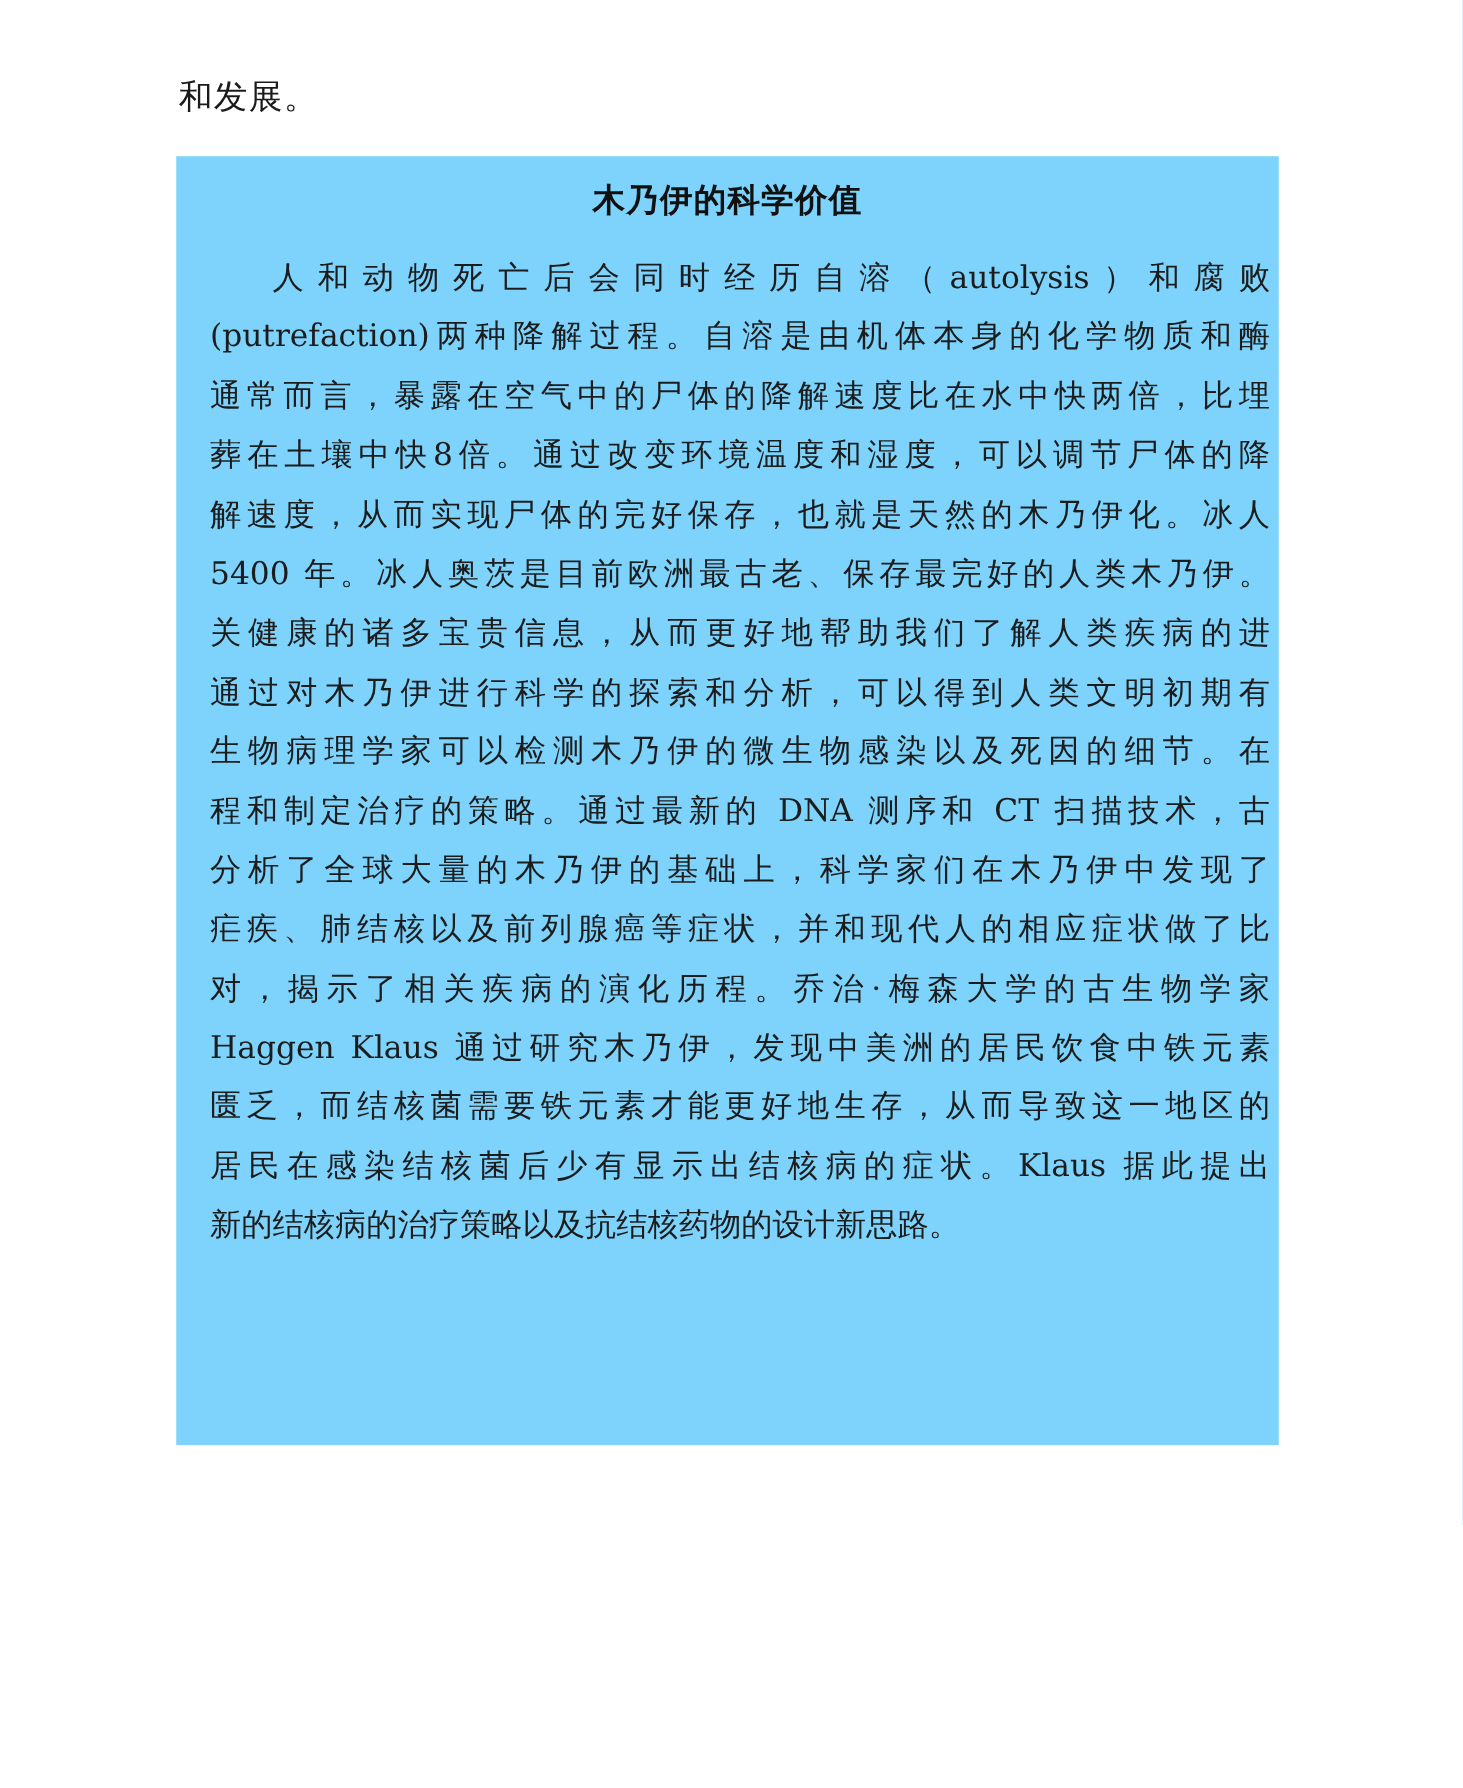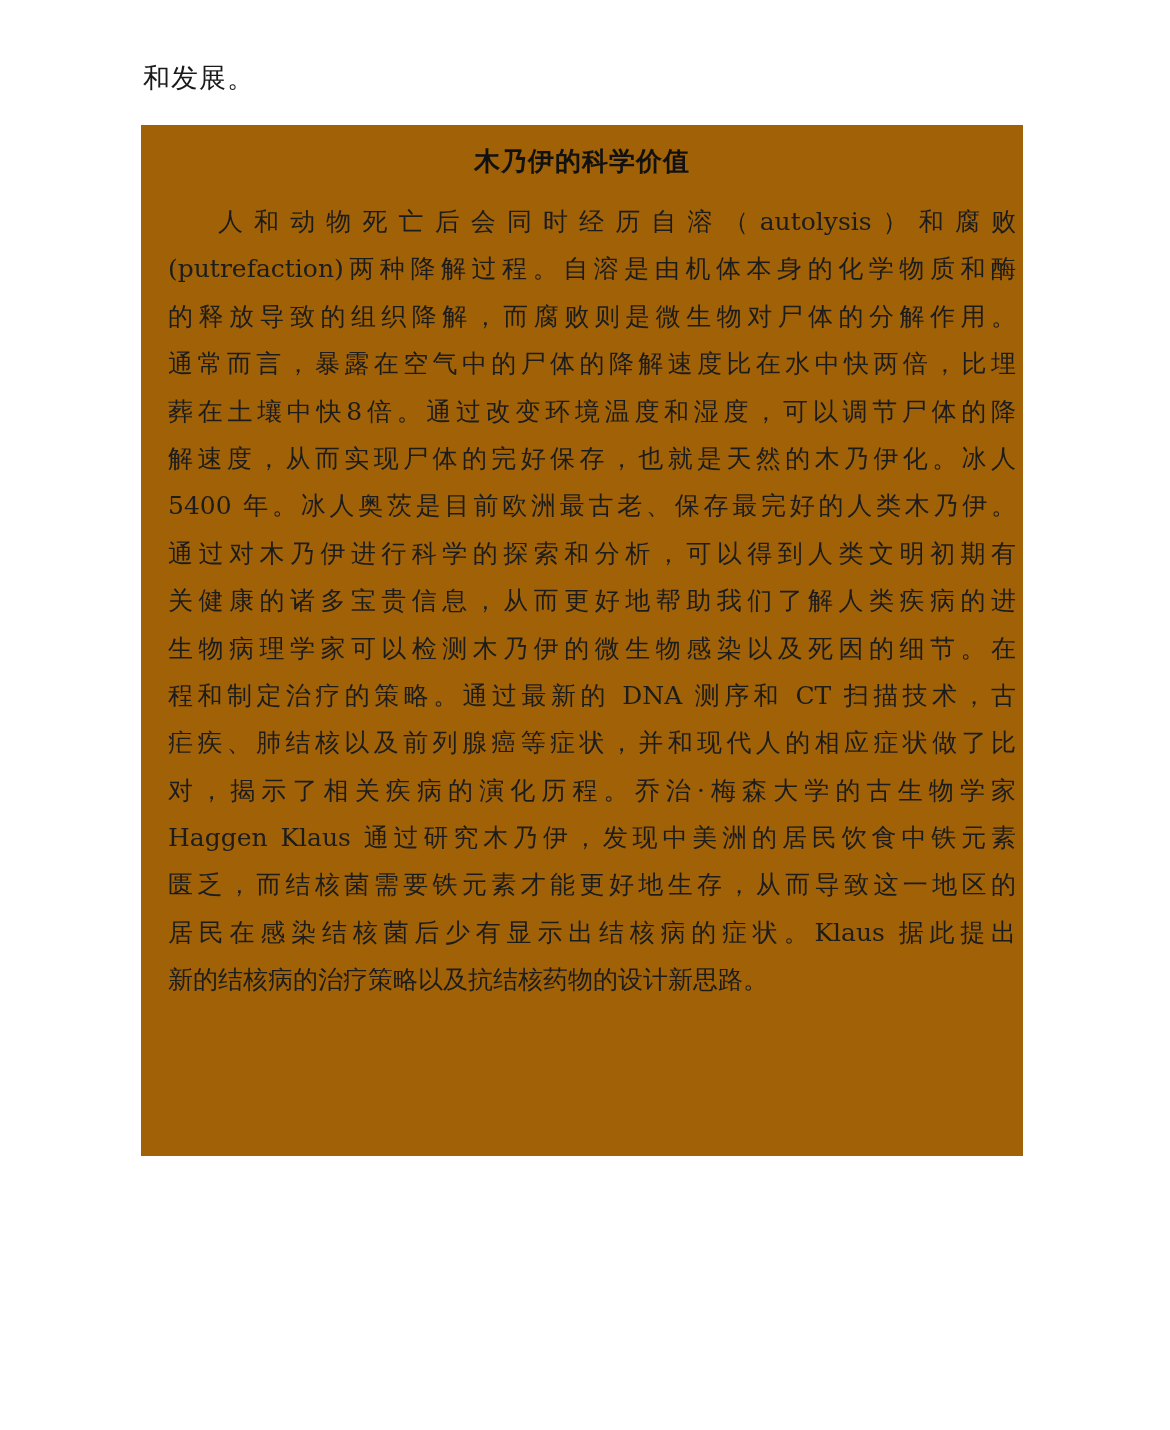--- a/index.html
+++ b/index.html
@@ -22,21 +22,21 @@
       font-size: 27px;
       line-height: 40px;
       letter-spacing: 1px;
     }
     .box {
       position: absolute;
       left: 141px;
       top: 125px;
       width: 882px;
       height: 1031px;
-      background: #a16207;
+      background: #7dd3fc;
     }
     .box-title {
       position: absolute;
       left: 0;
       right: 0;
       top: 16px;
       text-align: center;
       font-family: "DejaVu Sans", "Liberation Sans", sans-serif;
       font-weight: bold;
       font-size: 26px;
@@ -71,29 +71,29 @@
 </head>
 <body>
 
 <div class="lead-line">和发展。</div>
 
 <div class="box">
   <div class="box-title">木乃伊的科学价值</div>
   <div class="box-body">
     <span class="line indent">人和动物死亡后会同时经历自溶（autolysis）和腐败</span>
     <span class="line">(putrefaction)两种降解过程。自溶是由机体本身的化学物质和酶</span>
-    <span class="line">的释放导致的组织降解，而腐败则是微生物对尸体的分解作用。</span>
     <span class="line">通常而言，暴露在空气中的尸体的降解速度比在水中快两倍，比埋</span>
     <span class="line">葬在土壤中快8倍。通过改变环境温度和湿度，可以调节尸体的降</span>
     <span class="line">解速度，从而实现尸体的完好保存，也就是天然的木乃伊化。冰人</span>
     <span class="line">5400 年。冰人奥茨是目前欧洲最古老、保存最完好的人类木乃伊。</span>
+    <span class="line">关健康的诸多宝贵信息，从而更好地帮助我们了解人类疾病的进</span>
     <span class="line">通过对木乃伊进行科学的探索和分析，可以得到人类文明初期有</span>
-    <span class="line">关健康的诸多宝贵信息，从而更好地帮助我们了解人类疾病的进</span>
     <span class="line">生物病理学家可以检测木乃伊的微生物感染以及死因的细节。在</span>
     <span class="line">程和制定治疗的策略。通过最新的 DNA 测序和 CT 扫描技术，古</span>
+    <span class="line">分析了全球大量的木乃伊的基础上，科学家们在木乃伊中发现了</span>
     <span class="line">疟疾、肺结核以及前列腺癌等症状，并和现代人的相应症状做了比</span>
     <span class="line">对，揭示了相关疾病的演化历程。乔治·梅森大学的古生物学家</span>
     <span class="line">Haggen Klaus 通过研究木乃伊，发现中美洲的居民饮食中铁元素</span>
     <span class="line">匮乏，而结核菌需要铁元素才能更好地生存，从而导致这一地区的</span>
     <span class="line">居民在感染结核菌后少有显示出结核病的症状。Klaus 据此提出</span>
     <span class="line last">新的结核病的治疗策略以及抗结核药物的设计新思路。</span>
   </div>
 </div>
 
 </body></html>

